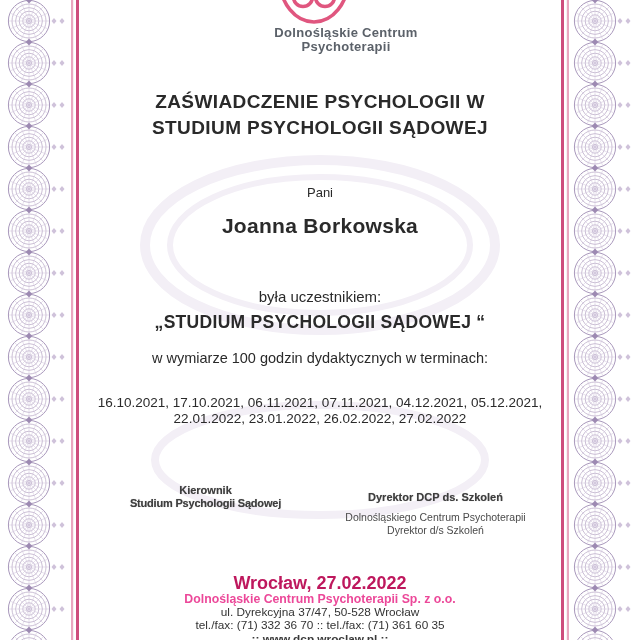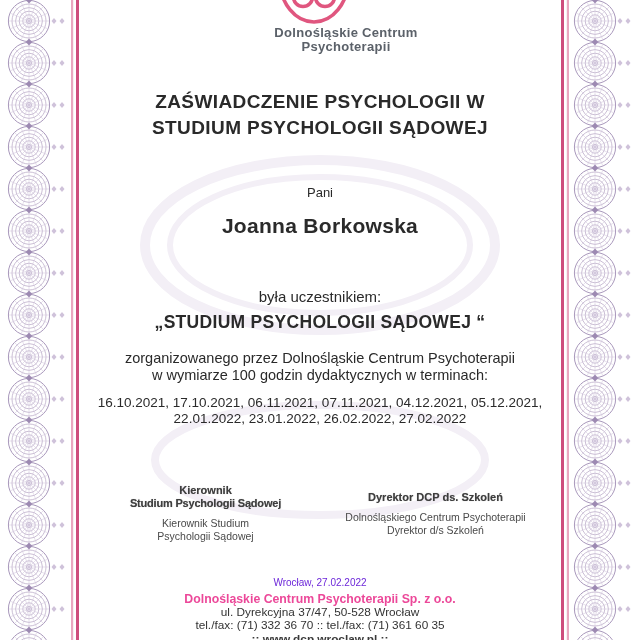--- a/index.html
+++ b/index.html
@@ -41,21 +41,21 @@
   .sig{position:absolute;text-align:center;}
   .sig-left{top:484px;left:88px;width:235px;}
   .sig-right{top:484px;left:318px;width:235px;}
   .stamp{font-size:11px;line-height:13px;font-weight:700;color:var(--stamp-gray);
     text-shadow:0 0 .7px rgba(60,60,60,.55);}
   .stamp .smudged{letter-spacing:-.2px;}
   .sig-right .stamp{padding-top:7px;}
   .sig-label{margin-top:7px;font-size:10.5px;line-height:13px;color:var(--label-gray);}
 
   .footer{top:575px;line-height:13.2px;font-size:11.8px;color:#333;}
-  .footer .place-date{font-size:10px;font-weight:400;line-height:16px;margin-bottom:2px;color:#6d28d9;}
+  .footer .place-date{font-size:18px;font-weight:700;line-height:16px;margin-bottom:2px;color:#be185d;}
   .footer .company{font-size:12.3px;font-weight:700;color:#ec4899;}
   .footer .website{font-weight:700;color:#3a3a3a;}
 </style>
 </head>
 <body>
 
 <div class="page">
 
   <svg class="deco" viewBox="0 0 640 640" aria-hidden="true">
     <defs>
@@ -121,37 +121,32 @@
     <div>STUDIUM PSYCHOLOGII SĄDOWEJ</div>
   </h1>
 
   <div class="abs salutation">Pani</div>
   <div class="abs name">Joanna Borkowska</div>
 
   <div class="abs participation">była uczestnikiem:</div>
   <div class="abs course-title">„STUDIUM PSYCHOLOGII SĄDOWEJ “</div>
 
   <div class="abs organizer">
-    <div>zorganizowanego przez Dolnośląskie Centrum Psychoterapii</div>
     <div>w wymiarze 100 godzin dydaktycznych w terminach:</div>
   </div>
 
   <div class="abs dates">
     <div>16.10.2021, 17.10.2021, 06.11.2021, 07.11.2021, 04.12.2021, 05.12.2021,</div>
     <div>22.01.2022, 23.01.2022, 26.02.2022, 27.02.2022</div>
   </div>
 
   <div class="sig sig-left">
     <div class="stamp">
       <div>Kierownik</div>
       <div class="smudged">Studium Psychologii Sądowej</div>
-    </div>
-    <div class="sig-label">
-      <div>Kierownik Studium</div>
-      <div>Psychologii Sądowej</div>
     </div>
   </div>
 
   <div class="sig sig-right">
     <div class="stamp">
       <div>Dyrektor DCP ds. Szkoleń</div>
     </div>
     <div class="sig-label">
       <div>Dolnośląskiego Centrum Psychoterapii</div>
       <div>Dyrektor d/s Szkoleń</div>

